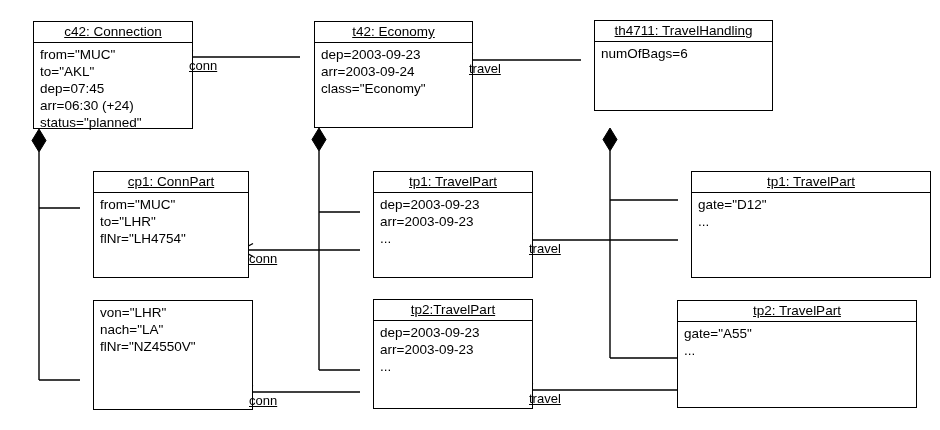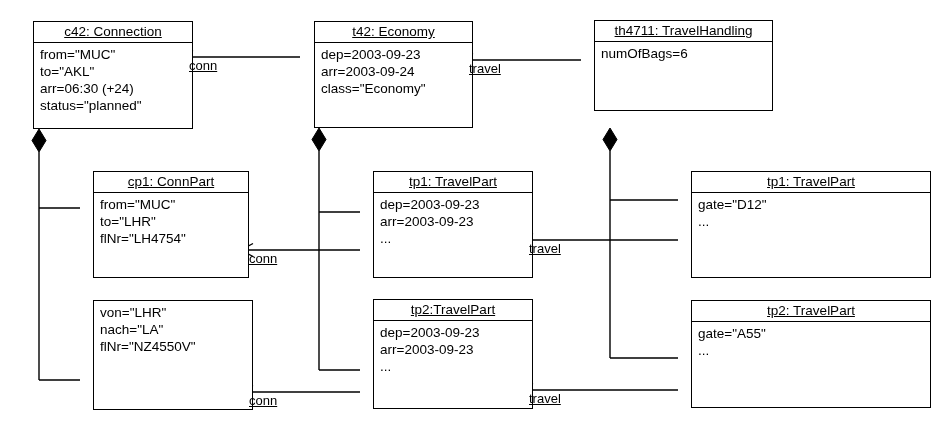--- a/index.html
+++ b/index.html
@@ -123,20 +123,21 @@
       <polygon class="diamond" points="610,128 617,139.5 610,151 603,139.5"></polygon>
       <path class="edge" d="M610,151 V358 M610,200 H678 M610,358 H678"></path>
     </g>
   </svg>
 
   <div class="uml-box" style="left:20px;top:21px;width:160px;height:108px">
     <div class="uml-title">c42: Connection</div>
     <div class="uml-attrs">
       <div class="attr-line">from="MUC"</div>
       <div class="attr-line">to="AKL"</div>
+      <div class="attr-line">dep=07:45</div>
       <div class="attr-line">arr=06:30 (+24)</div>
       <div class="attr-line">status="planned"</div>
     </div>
   </div>
 
   <div class="uml-box" style="left:301px;top:21px;width:159px;height:107px">
     <div class="uml-title">t42: Economy</div>
     <div class="uml-attrs">
       <div class="attr-line">dep=2003-09-23</div>
       <div class="attr-line">arr=2003-09-24</div>
@@ -187,21 +188,21 @@
 
   <div class="uml-box" style="left:360px;top:299px;width:160px;height:110px">
     <div class="uml-title">tp2:TravelPart</div>
     <div class="uml-attrs">
       <div class="attr-line">dep=2003-09-23</div>
       <div class="attr-line">arr=2003-09-23</div>
       <div class="attr-line">...</div>
     </div>
   </div>
 
-  <div class="uml-box" style="left:678px;top:300px;width:240px;height:108px">
+  <div class="uml-box" style="left:664px;top:300px;width:240px;height:108px">
     <div class="uml-title">tp2: TravelPart</div>
     <div class="uml-attrs">
       <div class="attr-line">gate="A55"</div>
       <div class="attr-line">...</div>
     </div>
   </div>
 
   <span class="edge-label" style="left:189px;top:58px">conn</span>
   <span class="edge-label" style="left:469px;top:61px">travel</span>
   <span class="edge-label" style="left:249px;top:251px">conn</span>

